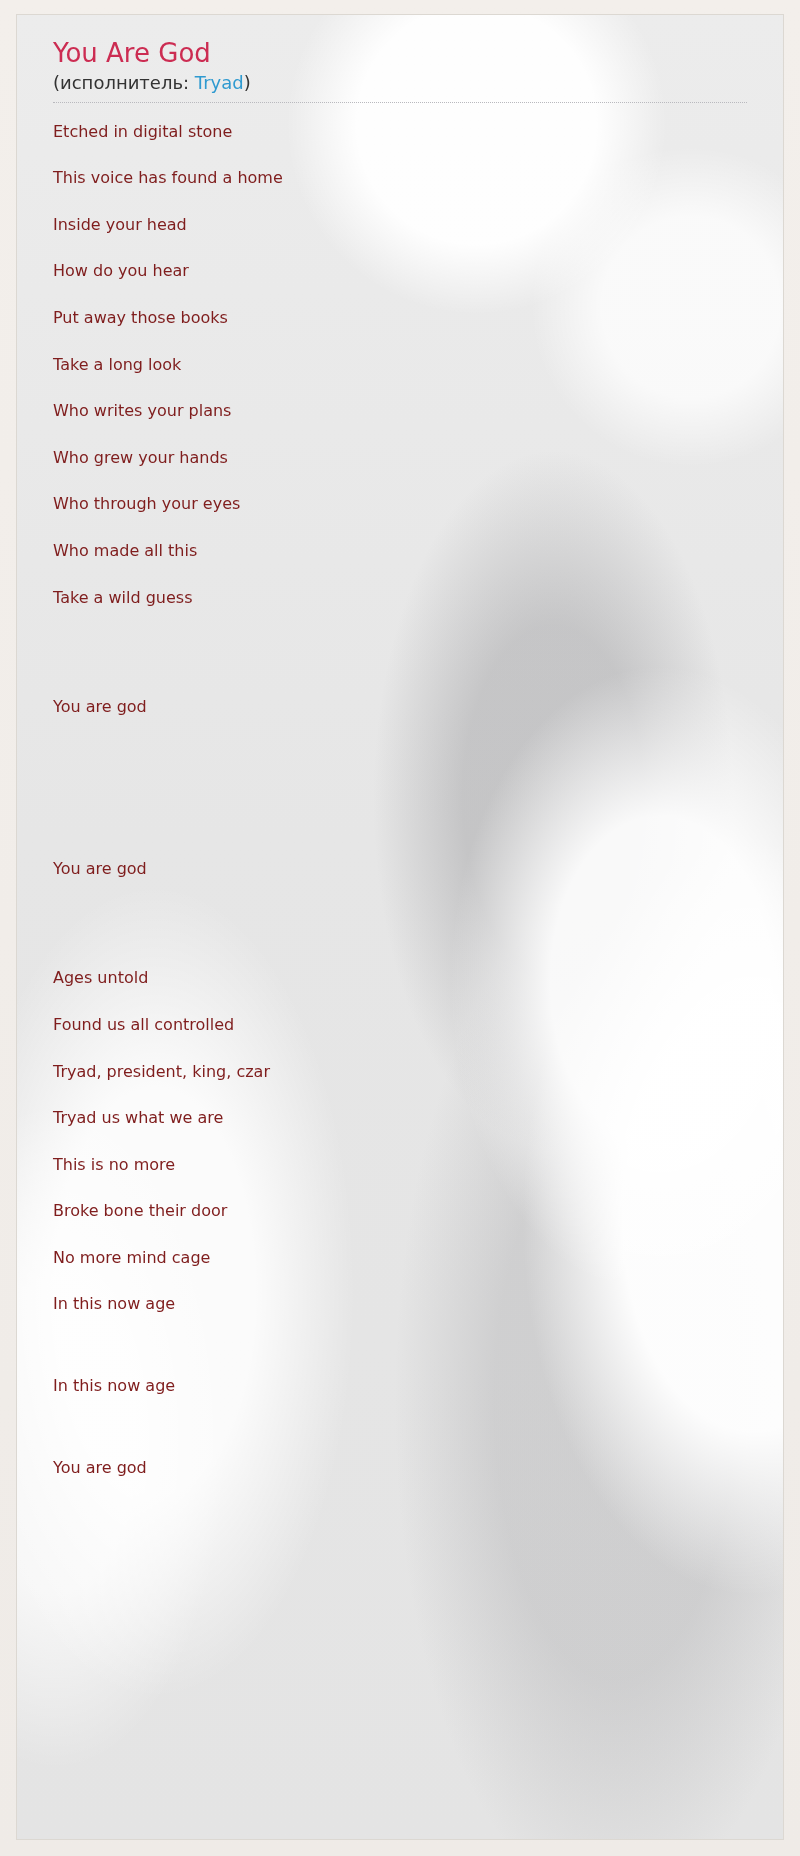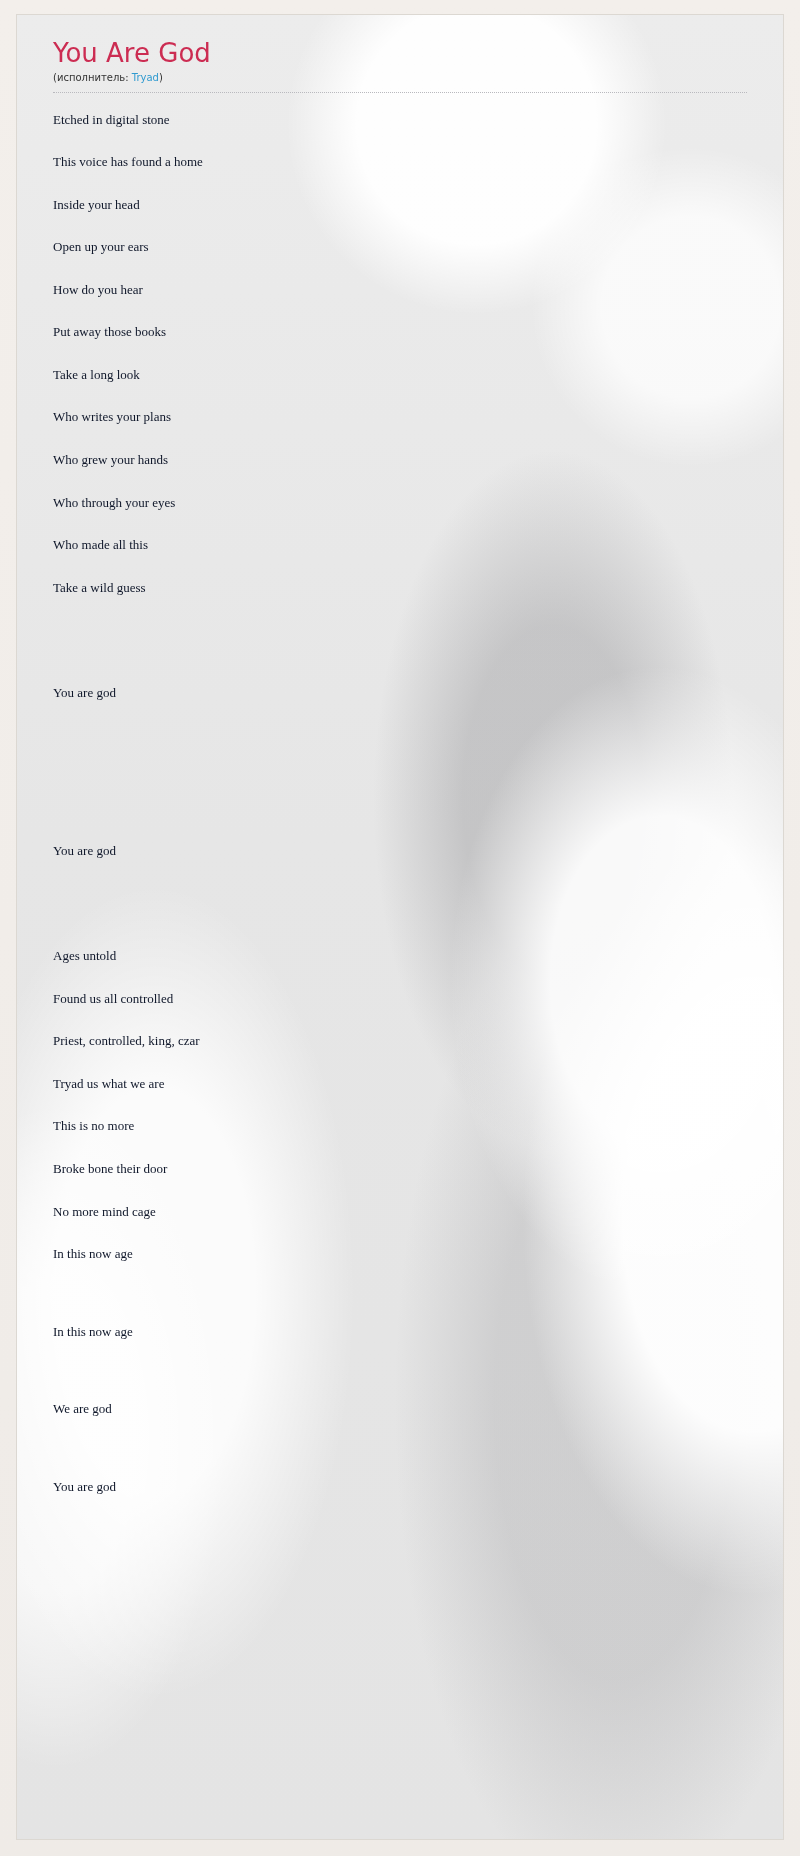--- a/index.html
+++ b/index.html
@@ -56,35 +56,34 @@
   }
   .song-title {
     color: #cc2c52;
     font-size: 26px;
     font-weight: normal;
     line-height: 1.1;
     margin: 0 0 4px 0;
     font-family: "DejaVu Sans", sans-serif;
   }
   .artist-line {
-    font-size: 10px;
+    font-size: 18px;
     color: #333333;
     padding-bottom: 9px;
     border-bottom: 1px dotted #b9b9be;
     margin-bottom: 18px;
   }
   .artist-line a {
     color: #2f9ad0;
     text-decoration: none;
   }
   .lyrics {
-    font-size: 13px;
-    color: #0f172a;
+    font-size: 16px;
+    color: #7f1d1d;
     line-height: 1.35;
-    font-family: Liberation Serif, serif;
   }
   .lyric-line {
     margin: 0 0 25px 0;
     white-space: pre-wrap;
   }
   .lyric-line.gap-big { margin-bottom: 88px; }
   .lyric-line.gap-huge { margin-bottom: 140px; }
   .lyric-line.gap-mid { margin-bottom: 60px; }
   
   .edge-ticks {
@@ -120,39 +119,37 @@
       <h1 class="song-title">You Are God</h1>
       <div class="artist-line">
         <span>(исполнитель:</span>
         <a href="#">Tryad</a><span>)</span>
       </div>
 
       <div class="lyrics">
         <p class="lyric-line">Etched in digital stone</p>
         <p class="lyric-line">This voice has found a home</p>
         <p class="lyric-line">Inside your head</p>
-        <p class="lyric-line">Open up your ears</p>
         <p class="lyric-line">How do you hear</p>
         <p class="lyric-line">Put away those books</p>
         <p class="lyric-line">Take a long look</p>
         <p class="lyric-line">Who writes your plans</p>
         <p class="lyric-line">Who grew your hands</p>
         <p class="lyric-line">Who through your eyes</p>
         <p class="lyric-line">Who made all this</p>
         <p class="lyric-line gap-big">Take a wild guess</p>
         <p class="lyric-line gap-huge">You are god</p>
         <p class="lyric-line gap-big">You are god</p>
         <p class="lyric-line">Ages untold</p>
         <p class="lyric-line">Found us all controlled</p>
-        <p class="lyric-line">Priest, controlled, king, czar</p>
+        <p class="lyric-line">Tryad, president, king, czar</p>
         <p class="lyric-line">Tryad us what we are</p>
         <p class="lyric-line">This is no more</p>
         <p class="lyric-line">Broke bone their door</p>
         <p class="lyric-line">No more mind cage</p>
         <p class="lyric-line gap-mid">In this now age</p>
         <p class="lyric-line gap-mid">In this now age</p>
-        <p class="lyric-line gap-mid">We are god</p>
         <p class="lyric-line">You are god</p>
       </div>
     </div>
   </div>
 
 </div>
 
 </body></html>

